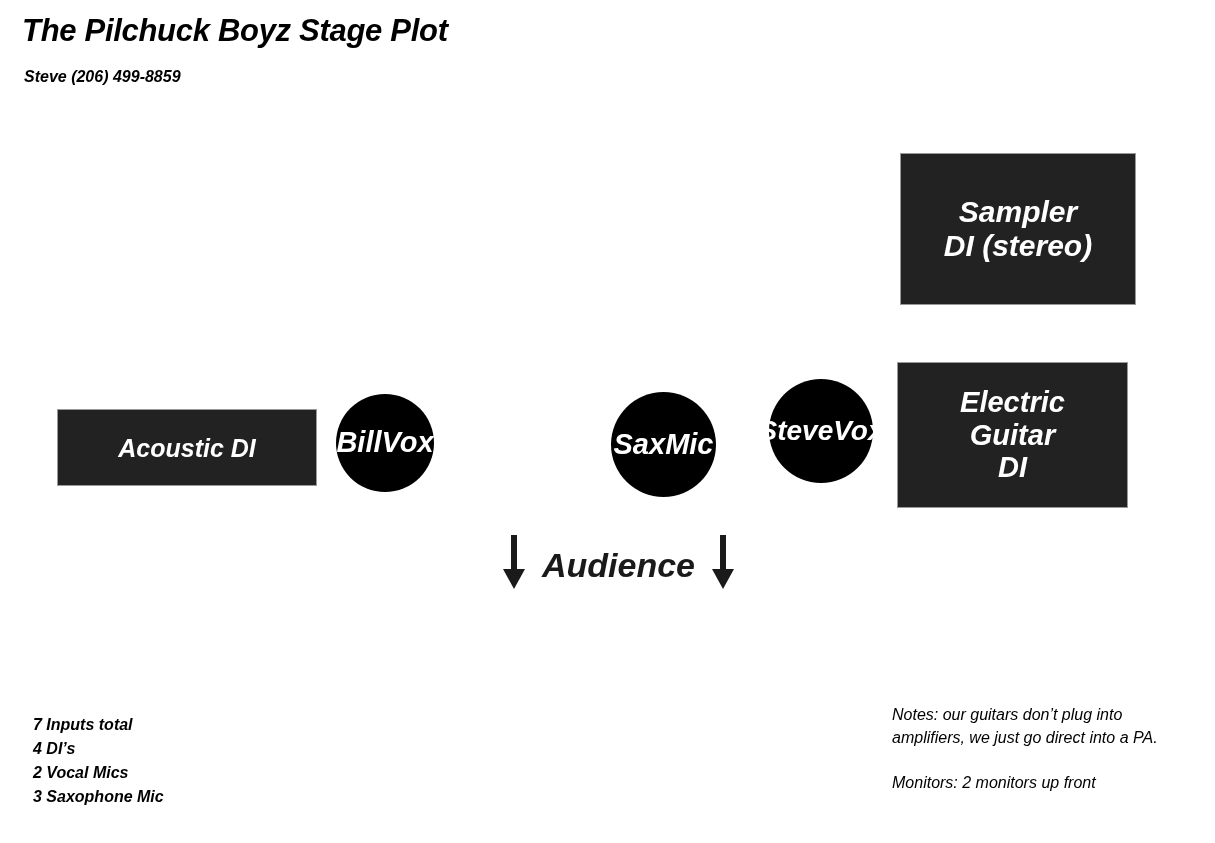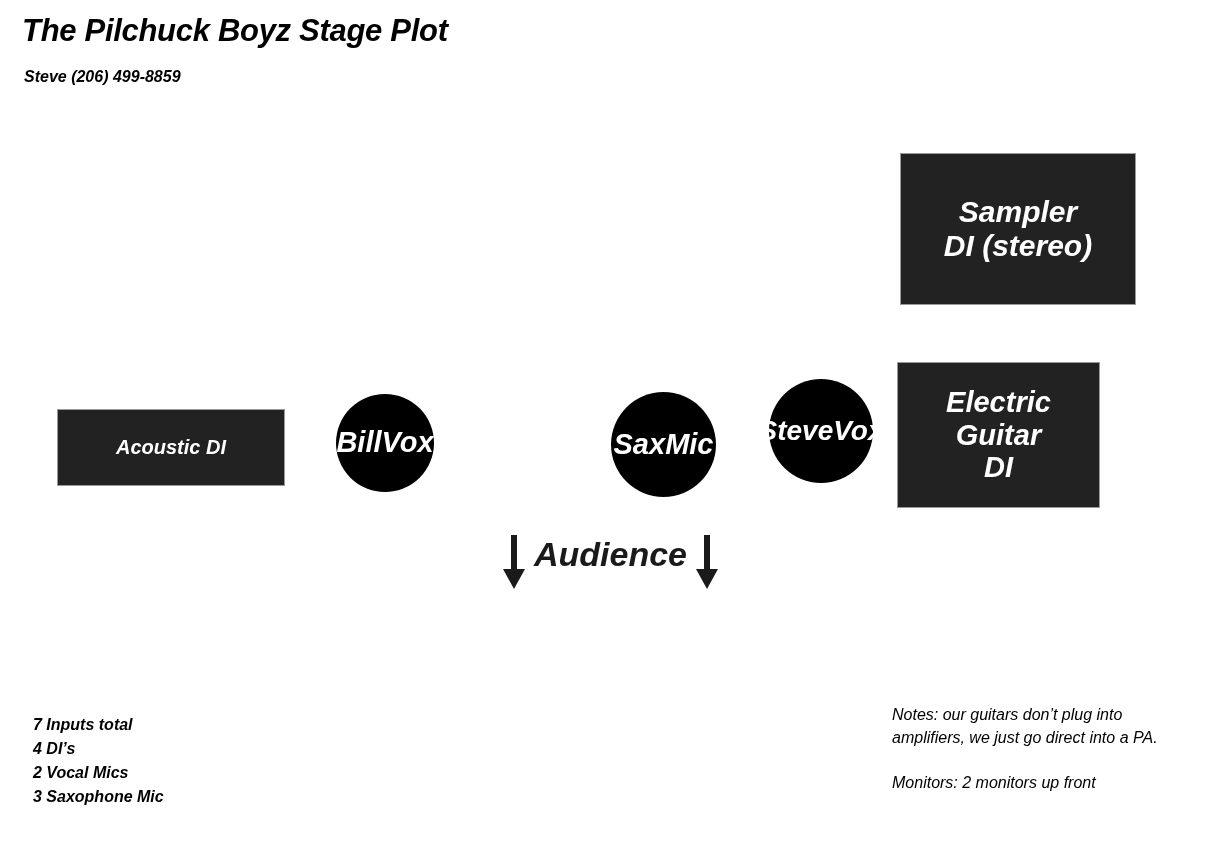--- a/index.html
+++ b/index.html
@@ -62,30 +62,30 @@
   #box-backing-sampler {
     left: 900px;
     top: 153px;
     width: 236px;
     height: 152px;
     font-size: 30px;
   }
   #box-electric-guitar {
     left: 897px;
     top: 362px;
-    width: 203px;
+    width: 231px;
     height: 146px;
     font-size: 29px;
   }
   #box-acoustic-di {
     left: 57px;
     top: 409px;
-    width: 228px;
+    width: 260px;
     height: 77px;
-    font-size: 20px;
+    font-size: 25px;
   }
 
   
   .mic-circle {
     position: absolute;
     background: #000000;
     border-radius: 50%;
     color: #ffffff;
     display: flex;
     align-items: center;
@@ -118,22 +118,22 @@
     height: 104px;
     font-size: 28px;
   }
 
   
   #audience-group {
     position: absolute;
     left: 500px;
     top: 535px;
     display: flex;
-    align-items: flex-start;
-    gap: 6px;
+    align-items: center;
+    gap: 14px;
   }
   .down-arrow { display: block; }
   #audience-label {
     font-size: 34px;
     font-weight: bold;
     font-style: italic;
     white-space: nowrap;
     color: #1a1a1a;
   }
 

